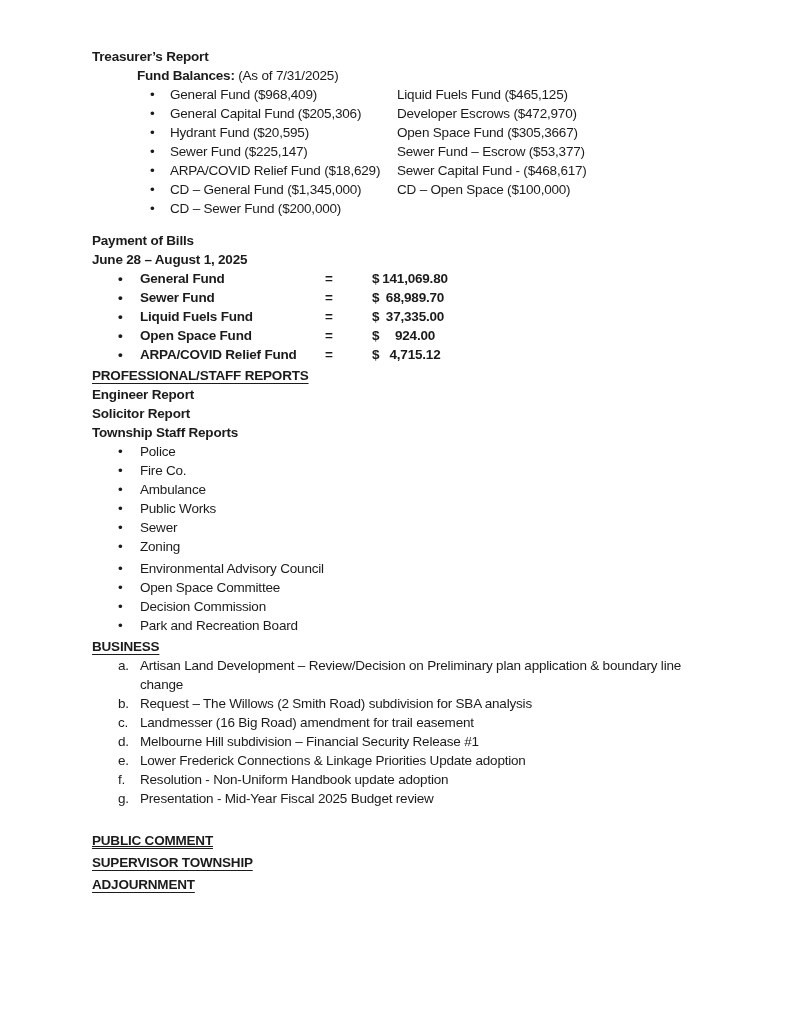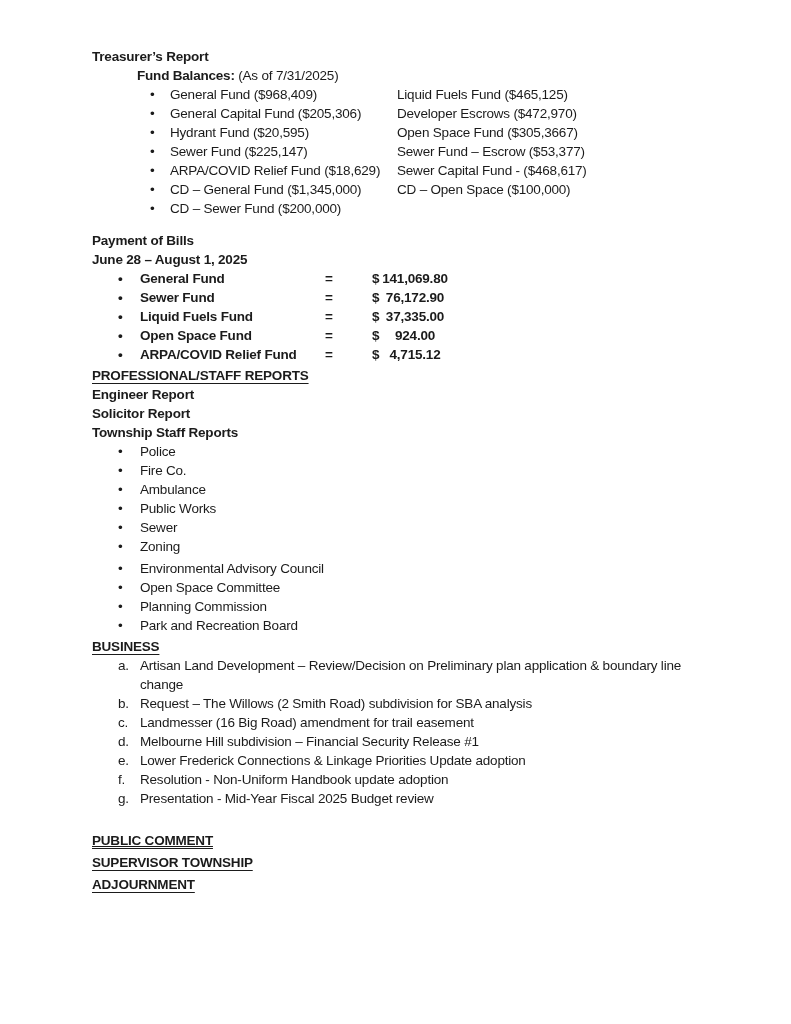--- a/index.html
+++ b/index.html
@@ -124,21 +124,21 @@
     <span class="pay-name">General Fund</span>
     <span class="pay-eq">=</span>
     <span class="pay-cur">$</span>
     <span class="pay-amt">141,069.80</span>
   </div>
   <div class="pay-row">
     <span class="bullet">•</span>
     <span class="pay-name">Sewer Fund</span>
     <span class="pay-eq">=</span>
     <span class="pay-cur">$</span>
-    <span class="pay-amt">76,172.90</span>
+    <span class="pay-amt">68,989.70</span>
   </div>
   <div class="pay-row">
     <span class="bullet">•</span>
     <span class="pay-name">Liquid Fuels Fund</span>
     <span class="pay-eq">=</span>
     <span class="pay-cur">$</span>
     <span class="pay-amt">37,335.00</span>
   </div>
   <div class="pay-row">
     <span class="bullet">•</span>
@@ -189,21 +189,21 @@
   <div class="li mt-list">
     <span class="bullet">•</span>
     <span>Environmental Advisory Council</span>
   </div>
   <div class="li">
     <span class="bullet">•</span>
     <span>Open Space Committee</span>
   </div>
   <div class="li">
     <span class="bullet">•</span>
-    <span>Planning Commission</span>
+    <span>Decision Commission</span>
   </div>
   <div class="li">
     <span class="bullet">•</span>
     <span>Park and Recreation Board</span>
   </div>
 
   <div class="hdr mt-business"><span class="u">BUSINESS</span></div>
 
   <div class="biz">
     <span class="letter">a.</span>

